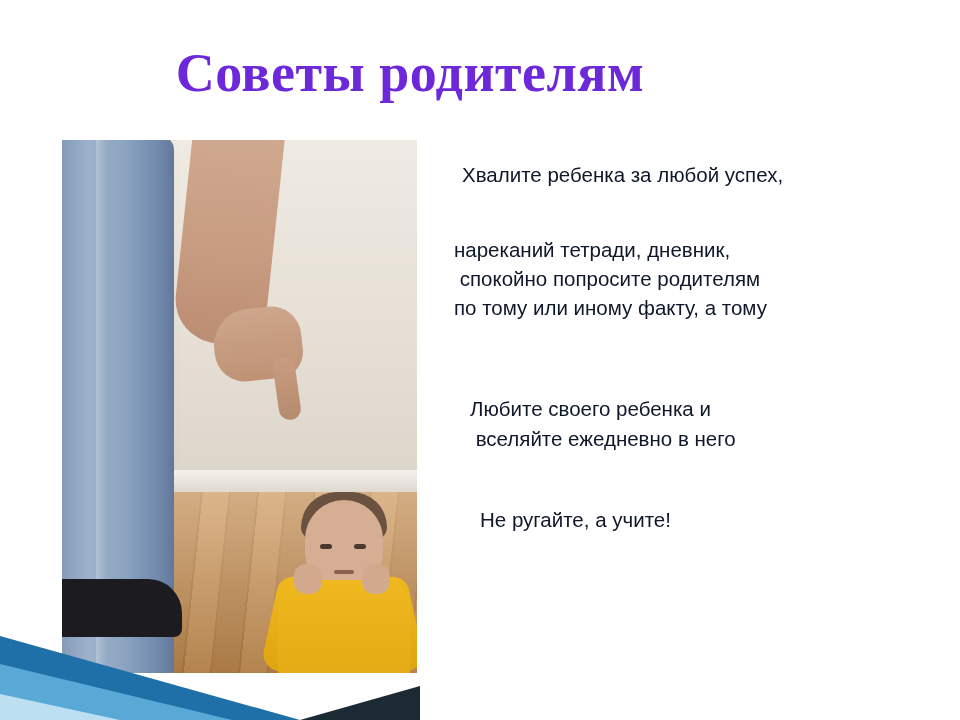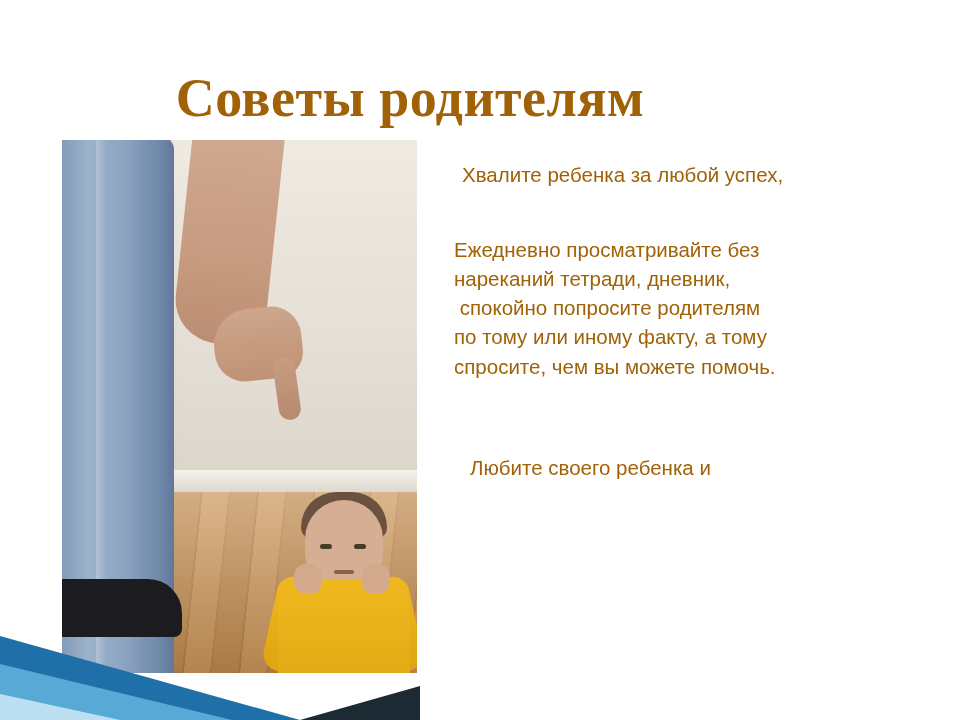--- a/index.html
+++ b/index.html
@@ -18,28 +18,28 @@
   .slide {
     position: absolute;
     inset: 0;
     background: #ffffff;
   }
 
   
   .title {
     position: absolute;
     left: 0;
-    top: 69px;
+    top: 44px;
     width: 820px;
     text-align: center;
     font-family: "Liberation Serif", serif;
     font-weight: bold;
     font-size: 54px;
     line-height: 1.1;
-    color: #a16207;
+    color: #6d28d9;
     letter-spacing: 0.5px;
   }
 
   
   .photo-frame {
     position: absolute;
     left: 62px;
     top: 140px;
     width: 355px;
     height: 533px;
@@ -196,21 +196,21 @@
   .hand-r { left: 300px; }
 
   
   .text-col {
     position: absolute;
     left: 440px;
     top: 160px;
     width: 500px;
   }
   .para {
-    color: #a16207;
+    color: #0f172a;
     font-size: 20.5px;
     line-height: 1.42;
     font-family: "Liberation Sans", sans-serif;
   }
   .p1 { margin: 0 0 0 22px; }
   .p2 { margin: 46px 0 0 14px; }
   .p3 { margin: 72px 0 0 30px; }
   .p4 { margin: 52px 0 0 40px; }
   .para .ln { display: block; white-space: pre; }
 
@@ -259,31 +259,33 @@
     </div>
   </div>
 
   <div class="text-col">
 
     <div class="para p1">
       <span class="ln">Хвалите ребенка за любой успех,</span>
     </div>
 
     <div class="para p2">
-      <span class="ln">Ежедневно просматривайте без</span>
       <span class="ln">нареканий тетради, дневник,</span>
       <span class="ln"> спокойно попросите родителям</span>
       <span class="ln">по тому или иному факту, а тому</span>
-      <span class="ln">спросите, чем вы можете помочь.</span>
     </div>
 
     <div class="para p3">
       <span class="ln">Любите своего ребенка и</span>
-    </div>
-
+      <span class="ln"> вселяйте ежедневно в него</span>
+    </div>
+
+    <div class="para p4">
+      <span class="ln">Не ругайте, а учите!</span>
+    </div>
 
   </div>
 
   <svg class="corner" viewBox="0 0 420 120" preserveAspectRatio="none">
     <polygon points="0,36 300,120 0,120" fill="#1f6fa8"></polygon>
     <polygon points="0,64 232,120 0,120" fill="#59a9d6"></polygon>
     <polygon points="0,94 120,120 0,120" fill="#bcdff2"></polygon>
     <polygon points="300,120 420,86 420,120" fill="#1c2a33"></polygon>
   </svg>
 

